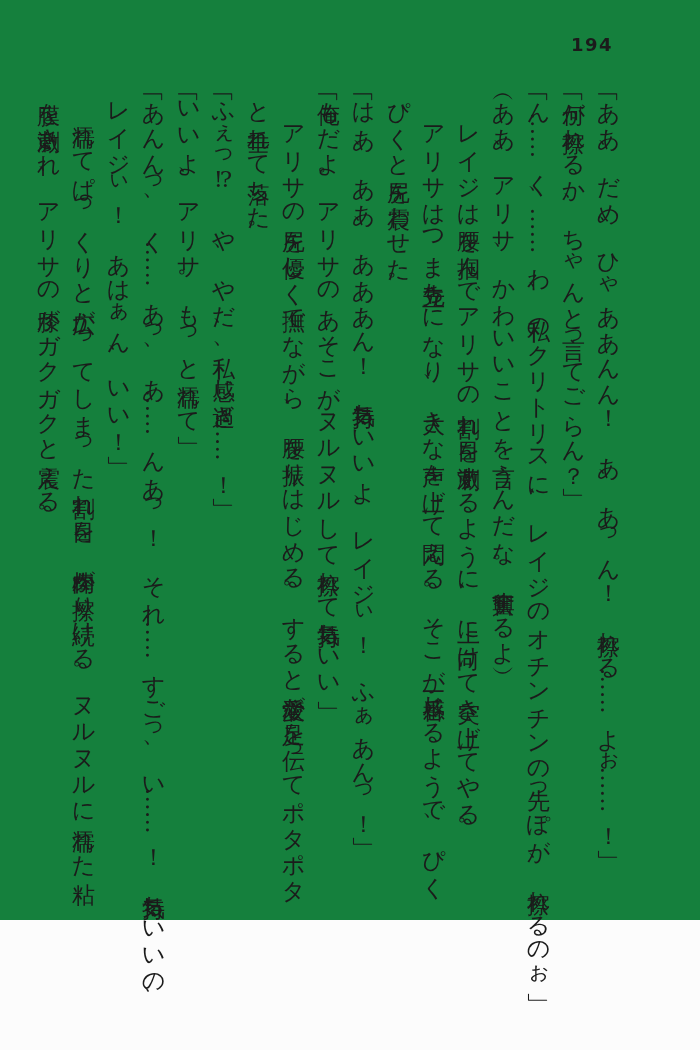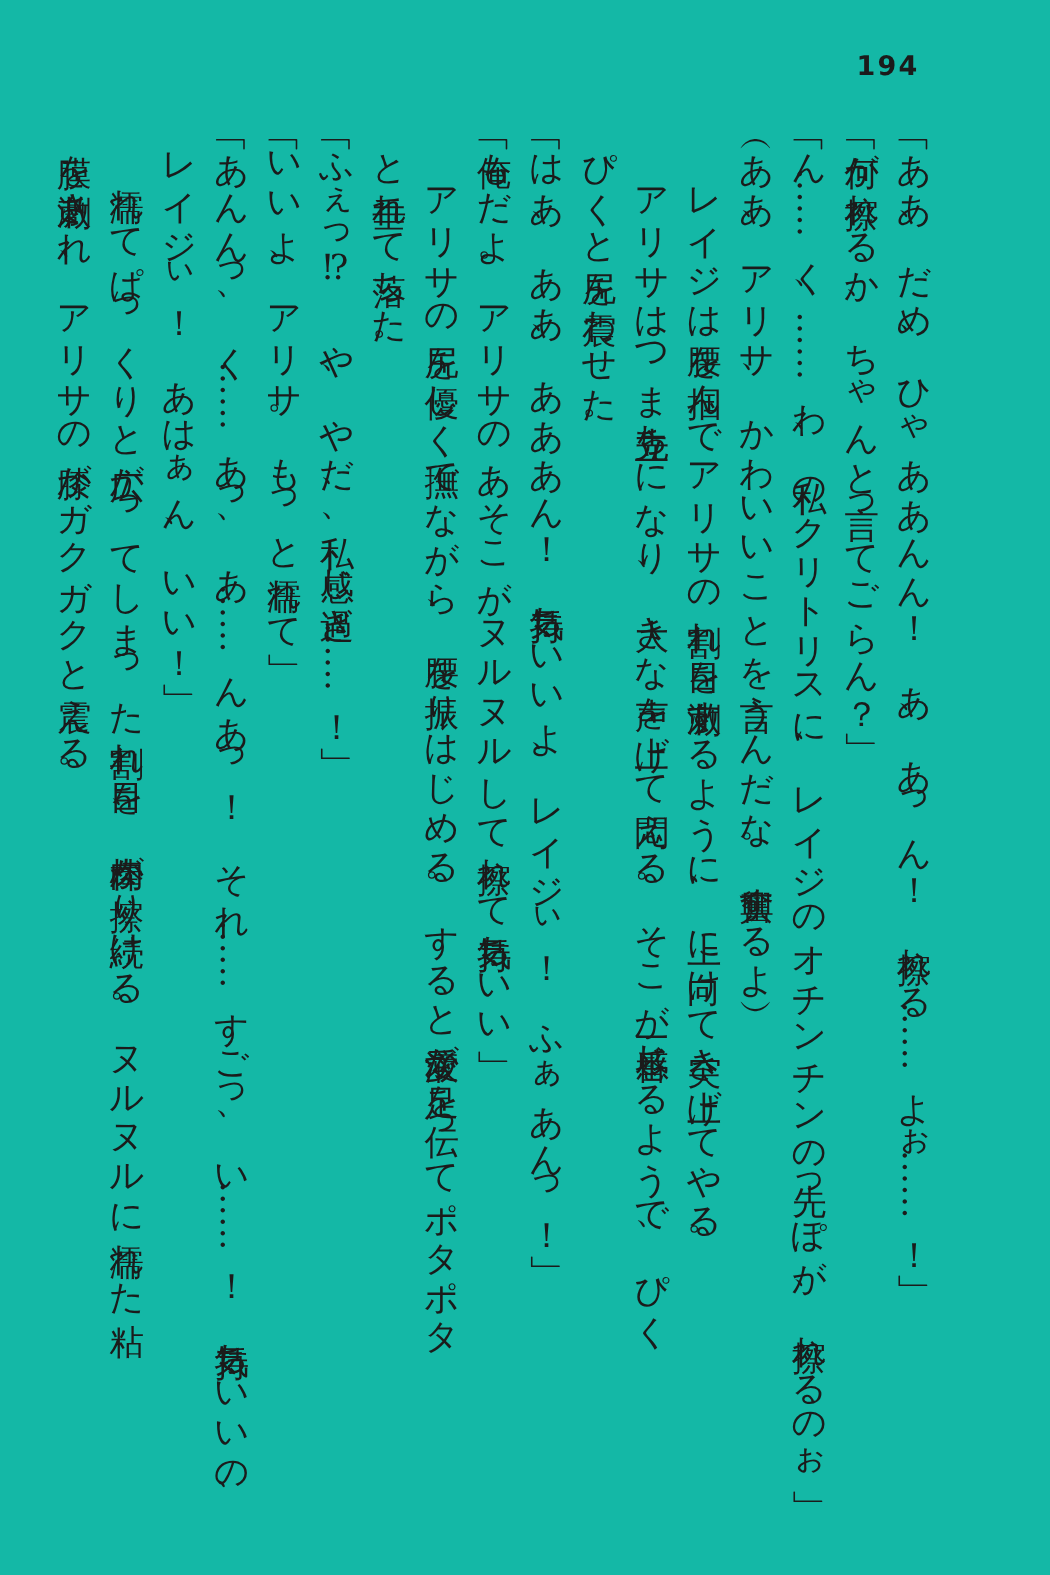--- a/index.html
+++ b/index.html
@@ -9,22 +9,22 @@
     height: 1050px;
     overflow: hidden;
   }
   body {
     background: #fcfcfc;
     font-family: "DejaVu Serif", "Liberation Serif", serif;
   }
   .book-page {
     position: relative;
     width: 700px;
-    height: 1050px;
-    background: #14b8a6;
+    height: 920px;
+    background: #15803d;
   }
   .page-number {
     position: absolute;
     top: 34px;
     right: 87px;
     font-family: "DejaVu Sans", "Liberation Sans", sans-serif;
     font-size: 18px;
     font-weight: 700;
     letter-spacing: 1.5px;
     color: #1b1b1b;

